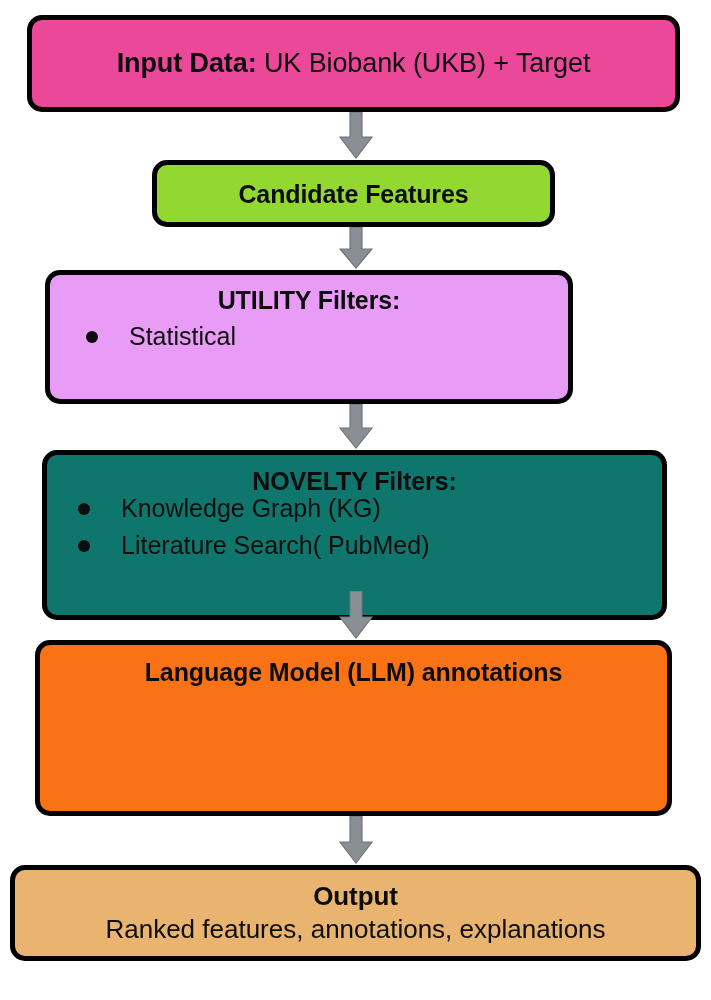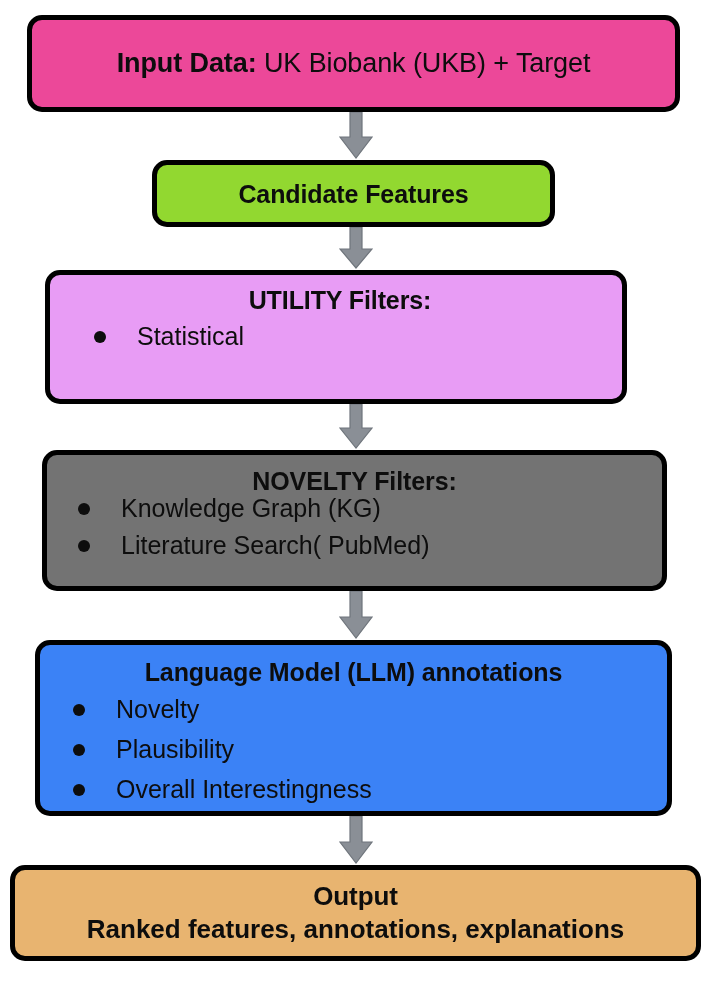--- a/index.html
+++ b/index.html
@@ -46,21 +46,21 @@
     letter-spacing: -0.1px;
   }
 
   .node-title .regular {
     font-weight: normal;
   }
 
   .node-subtitle {
     text-align: center;
     line-height: 1.15;
-    font-weight: bold;
+    font-weight: normal;
   }
 
   
   .bullets {
     list-style: none;
     margin: 0;
     padding: 0;
   }
   .bullets li {
     display: flex;
@@ -98,47 +98,46 @@
 
   #box-candidate {
     left: 152px; top: 160px;
     width: 403px; height: 67px;
     background: #92d830;
   }
   #box-candidate .node-title { font-size: 25px; }
 
   #box-utility {
     left: 45px;  top: 270px;
-    width: 582px; height: 134px;
+    width: 528px; height: 134px;
     background: #e89cf5;
     justify-content: flex-start;
     padding-top: 11px;
-    padding-left: 8px;
   }
   #box-utility .node-title { font-size: 25px; }
   #box-utility .bullets { margin-top: 9px; padding-left: 36px; }
   #box-utility .bullets li { font-size: 25px; margin-bottom: 9px; }
   #box-utility .bullet-dot { margin-right: 31px; }
 
   #box-novelty {
     left: 42px;  top: 450px;
-    width: 625px; height: 141px;
-    background: #737373;
+    width: 625px; height: 170px;
+    background: #0f766e;
     justify-content: flex-start;
     padding-top: 12px;
   }
   #box-novelty .node-title { font-size: 25px; }
   #box-novelty .bullets { margin-top: 0; padding-left: 31px; }
   #box-novelty .bullets li { font-size: 25px; margin-bottom: 10px; }
   #box-novelty .bullet-dot { margin-right: 31px; }
 
   #box-llm {
     left: 35px;  top: 640px;
     width: 637px; height: 176px;
-    background: #3b82f6;
+    background: #f97316;
     justify-content: flex-start;
     padding-top: 13px;
   }
   #box-llm .node-title { font-size: 25px; }
   #box-llm .bullets { margin-top: 10px; padding-left: 33px; }
   #box-llm .bullets li { font-size: 25px; margin-bottom: 13px; }
   #box-llm .bullet-dot { margin-right: 31px; }
 
   #box-output {
     left: 10px;  top: 865px;
@@ -212,34 +211,20 @@
   </div>
 
   <div class="arrow" id="arrow-4">
     <svg viewBox="0 0 34 49" width="34" height="49" preserveAspectRatio="none" aria-hidden="true">
       <polygon points="11,0 23,0 23,26 33,26 17,47 1,26 11,26" fill="#8a8f96" stroke="#6f757c" stroke-width="1.2"></polygon>
     </svg>
   </div>
 
   <div class="node" id="box-llm">
     <div class="node-title">Language Model (LLM) annotations</div>
-    <ul class="bullets">
-      <li>
-        <span class="bullet-dot"></span>
-        <span class="bullet-text">Novelty</span>
-      </li>
-      <li>
-        <span class="bullet-dot"></span>
-        <span class="bullet-text">Plausibility</span>
-      </li>
-      <li>
-        <span class="bullet-dot"></span>
-        <span class="bullet-text">Overall Interestingness</span>
-      </li>
-    </ul>
   </div>
 
   <div class="arrow" id="arrow-5">
     <svg viewBox="0 0 34 49" width="34" height="49" preserveAspectRatio="none" aria-hidden="true">
       <polygon points="11,0 23,0 23,26 33,26 17,47 1,26 11,26" fill="#8a8f96" stroke="#6f757c" stroke-width="1.2"></polygon>
     </svg>
   </div>
 
   <div class="node center-only" id="box-output">
     <div class="node-title">Output</div>

